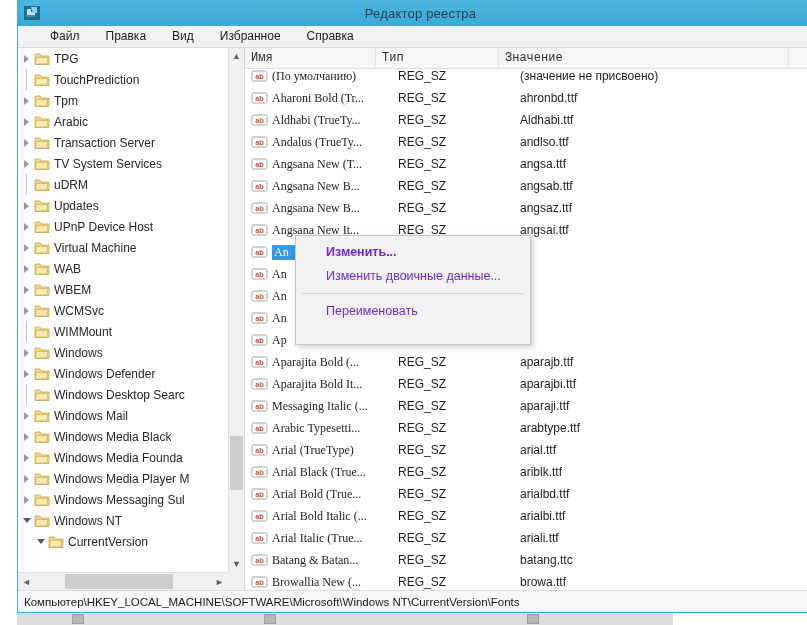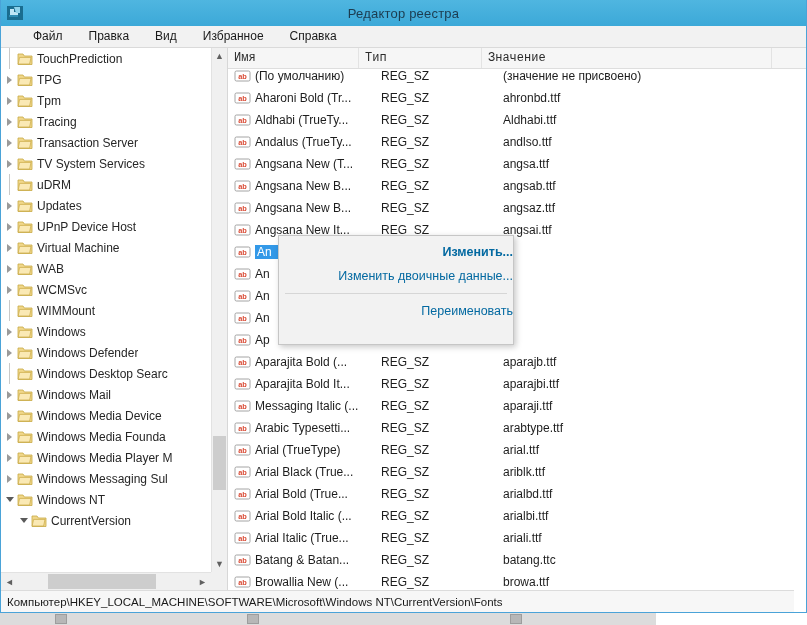--- a/index.html
+++ b/index.html
@@ -9,20 +9,21 @@
     overflow: hidden;
     background: #ffffff;
     font-family: "Liberation Sans", sans-serif;
   }
 
   #app {
     position: relative;
     width: 656px;
     height: 625px;
     background: #ffffff;
+    margin-left: 17px;
   }
 
   
   .window {
     position: absolute;
     left: 0; top: 0;
     width: 807px;
     height: 613px;
     background: #ffffff;
     border: 1px solid #4aa3d8;
@@ -251,20 +252,21 @@
   .abicon {
     width: 18px; height: 14px;
     flex: 0 0 18px;
     margin: 0 3px 0 6px;
     position: relative;
   }
   .abicon svg { display: block; }
   .cell-name {
     width: 125px; flex: 0 0 125px;
     overflow: hidden;
+    font-family: Liberation Serif, serif;
   }
   .cell-type {
     width: 123px; flex: 0 0 123px;
     padding-left: 1px;
     overflow: hidden;
   }
   .cell-data {
     flex: 1 1 auto;
     overflow: hidden;
   }
@@ -286,25 +288,24 @@
     border: 1px solid #c6c6c6;
     box-shadow: 2px 2px 6px rgba(0,0,0,.22);
     z-index: 50;
     padding: 4px 0;
   }
   .ctx-item {
     height: 24px;
     line-height: 24px;
     padding-left: 30px;
     font-size: 12.5px;
-    color: #0369a1;
+    color: #6d28d9;
     font-weight: 600;
     white-space: nowrap;
     cursor: default;
-    text-align: right;
   }
   .ctx-item.normal { font-weight: 400; }
   .ctx-sep {
     height: 1px;
     margin: 5px 6px 5px 6px;
     background: #d6d6d6;
   }
 
   
   .statusbar {
@@ -363,58 +364,58 @@
       <div class="menu-item">Вид</div>
       <div class="menu-item">Избранное</div>
       <div class="menu-item">Справка</div>
     </div>
 
     <div class="body">
 
       <div class="tree-pane">
         <div class="tree-inner" id="tree-inner">
             <div class="tree-row">
+              <span class="arrow"></span>
+              <span class="folder">
+                <svg width="16" height="14" viewBox="0 0 16 14">
+                  <path d="M1 2 L6 2 L7.4 4 L15 4 L15 12.5 L1 12.5 Z" fill="#f0d78a" stroke="#c8a945" stroke-width=".8"></path>
+                  <path d="M2.6 5.4 L14 5.4 L12.6 12 L1.2 12 Z" fill="#fae9b4" stroke="#c8a945" stroke-width=".7"></path>
+                </svg>
+              </span>
+              <span class="tree-label">TPG</span>
+            </div>
+            <div class="tree-row">
               <span class="arrow none"></span>
               <span class="folder">
                 <svg width="16" height="14" viewBox="0 0 16 14">
                   <path d="M1 2 L6 2 L7.4 4 L15 4 L15 12.5 L1 12.5 Z" fill="#f0d78a" stroke="#c8a945" stroke-width=".8"></path>
                   <path d="M2.6 5.4 L14 5.4 L12.6 12 L1.2 12 Z" fill="#fae9b4" stroke="#c8a945" stroke-width=".7"></path>
                 </svg>
               </span>
               <span class="tree-label">TouchPrediction</span>
             </div>
             <div class="tree-row">
               <span class="arrow"></span>
               <span class="folder">
                 <svg width="16" height="14" viewBox="0 0 16 14">
                   <path d="M1 2 L6 2 L7.4 4 L15 4 L15 12.5 L1 12.5 Z" fill="#f0d78a" stroke="#c8a945" stroke-width=".8"></path>
                   <path d="M2.6 5.4 L14 5.4 L12.6 12 L1.2 12 Z" fill="#fae9b4" stroke="#c8a945" stroke-width=".7"></path>
                 </svg>
               </span>
-              <span class="tree-label">TPG</span>
-            </div>
-            <div class="tree-row">
-              <span class="arrow"></span>
-              <span class="folder">
-                <svg width="16" height="14" viewBox="0 0 16 14">
-                  <path d="M1 2 L6 2 L7.4 4 L15 4 L15 12.5 L1 12.5 Z" fill="#f0d78a" stroke="#c8a945" stroke-width=".8"></path>
-                  <path d="M2.6 5.4 L14 5.4 L12.6 12 L1.2 12 Z" fill="#fae9b4" stroke="#c8a945" stroke-width=".7"></path>
-                </svg>
-              </span>
               <span class="tree-label">Tpm</span>
             </div>
             <div class="tree-row">
               <span class="arrow"></span>
               <span class="folder">
                 <svg width="16" height="14" viewBox="0 0 16 14">
                   <path d="M1 2 L6 2 L7.4 4 L15 4 L15 12.5 L1 12.5 Z" fill="#f0d78a" stroke="#c8a945" stroke-width=".8"></path>
                   <path d="M2.6 5.4 L14 5.4 L12.6 12 L1.2 12 Z" fill="#fae9b4" stroke="#c8a945" stroke-width=".7"></path>
                 </svg>
               </span>
-              <span class="tree-label">Tracing</span>
+              <span class="tree-label">Arabic</span>
             </div>
             <div class="tree-row">
               <span class="arrow"></span>
               <span class="folder">
                 <svg width="16" height="14" viewBox="0 0 16 14">
                   <path d="M1 2 L6 2 L7.4 4 L15 4 L15 12.5 L1 12.5 Z" fill="#f0d78a" stroke="#c8a945" stroke-width=".8"></path>
                   <path d="M2.6 5.4 L14 5.4 L12.6 12 L1.2 12 Z" fill="#fae9b4" stroke="#c8a945" stroke-width=".7"></path>
                 </svg>
               </span>
               <span class="tree-label">Transaction Server</span>
@@ -480,20 +481,30 @@
               <span class="tree-label">WAB</span>
             </div>
             <div class="tree-row">
               <span class="arrow"></span>
               <span class="folder">
                 <svg width="16" height="14" viewBox="0 0 16 14">
                   <path d="M1 2 L6 2 L7.4 4 L15 4 L15 12.5 L1 12.5 Z" fill="#f0d78a" stroke="#c8a945" stroke-width=".8"></path>
                   <path d="M2.6 5.4 L14 5.4 L12.6 12 L1.2 12 Z" fill="#fae9b4" stroke="#c8a945" stroke-width=".7"></path>
                 </svg>
               </span>
+              <span class="tree-label">WBEM</span>
+            </div>
+            <div class="tree-row">
+              <span class="arrow"></span>
+              <span class="folder">
+                <svg width="16" height="14" viewBox="0 0 16 14">
+                  <path d="M1 2 L6 2 L7.4 4 L15 4 L15 12.5 L1 12.5 Z" fill="#f0d78a" stroke="#c8a945" stroke-width=".8"></path>
+                  <path d="M2.6 5.4 L14 5.4 L12.6 12 L1.2 12 Z" fill="#fae9b4" stroke="#c8a945" stroke-width=".7"></path>
+                </svg>
+              </span>
               <span class="tree-label">WCMSvc</span>
             </div>
             <div class="tree-row">
               <span class="arrow none"></span>
               <span class="folder">
                 <svg width="16" height="14" viewBox="0 0 16 14">
                   <path d="M1 2 L6 2 L7.4 4 L15 4 L15 12.5 L1 12.5 Z" fill="#f0d78a" stroke="#c8a945" stroke-width=".8"></path>
                   <path d="M2.6 5.4 L14 5.4 L12.6 12 L1.2 12 Z" fill="#fae9b4" stroke="#c8a945" stroke-width=".7"></path>
                 </svg>
               </span>
@@ -540,21 +551,21 @@
               <span class="tree-label">Windows Mail</span>
             </div>
             <div class="tree-row">
               <span class="arrow"></span>
               <span class="folder">
                 <svg width="16" height="14" viewBox="0 0 16 14">
                   <path d="M1 2 L6 2 L7.4 4 L15 4 L15 12.5 L1 12.5 Z" fill="#f0d78a" stroke="#c8a945" stroke-width=".8"></path>
                   <path d="M2.6 5.4 L14 5.4 L12.6 12 L1.2 12 Z" fill="#fae9b4" stroke="#c8a945" stroke-width=".7"></path>
                 </svg>
               </span>
-              <span class="tree-label">Windows Media Device</span>
+              <span class="tree-label">Windows Media Black</span>
             </div>
             <div class="tree-row">
               <span class="arrow"></span>
               <span class="folder">
                 <svg width="16" height="14" viewBox="0 0 16 14">
                   <path d="M1 2 L6 2 L7.4 4 L15 4 L15 12.5 L1 12.5 Z" fill="#f0d78a" stroke="#c8a945" stroke-width=".8"></path>
                   <path d="M2.6 5.4 L14 5.4 L12.6 12 L1.2 12 Z" fill="#fae9b4" stroke="#c8a945" stroke-width=".7"></path>
                 </svg>
               </span>
               <span class="tree-label">Windows Media Founda</span>

